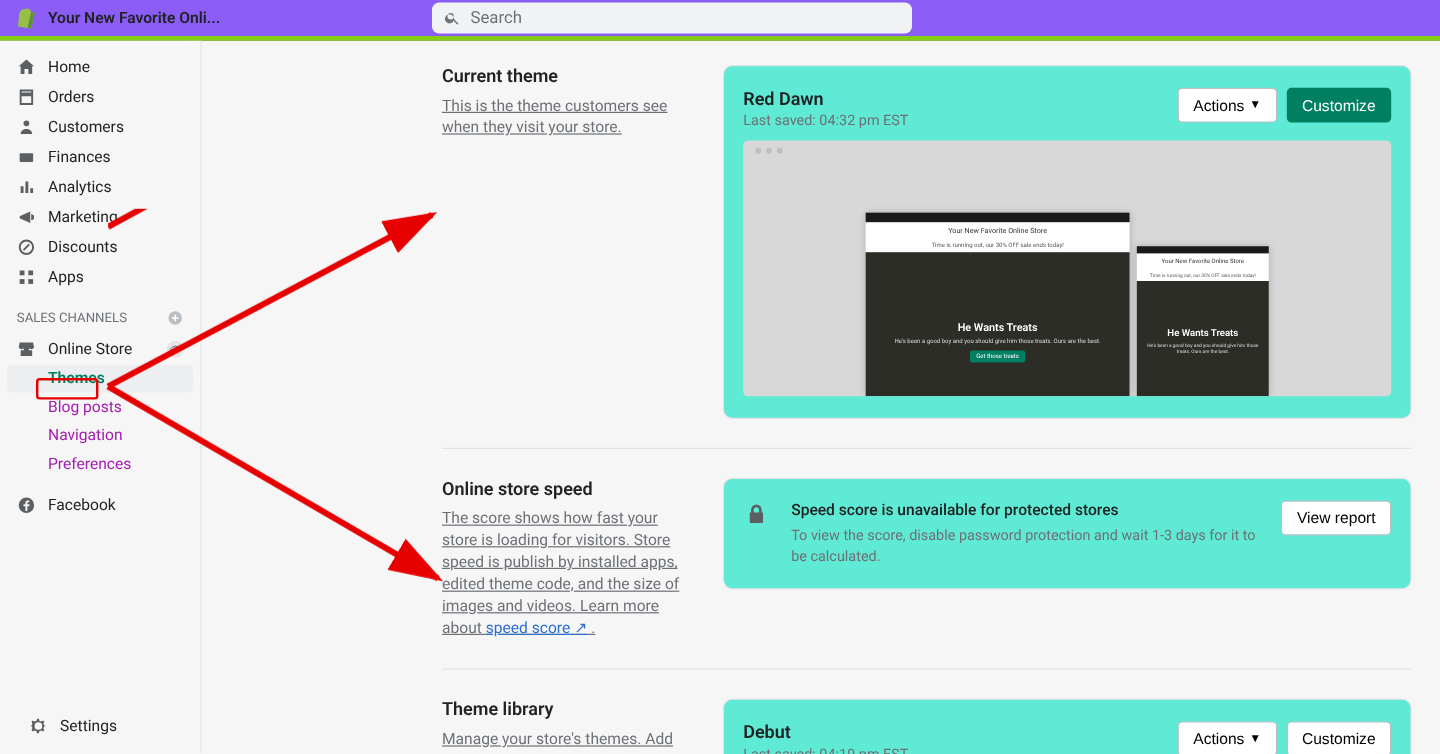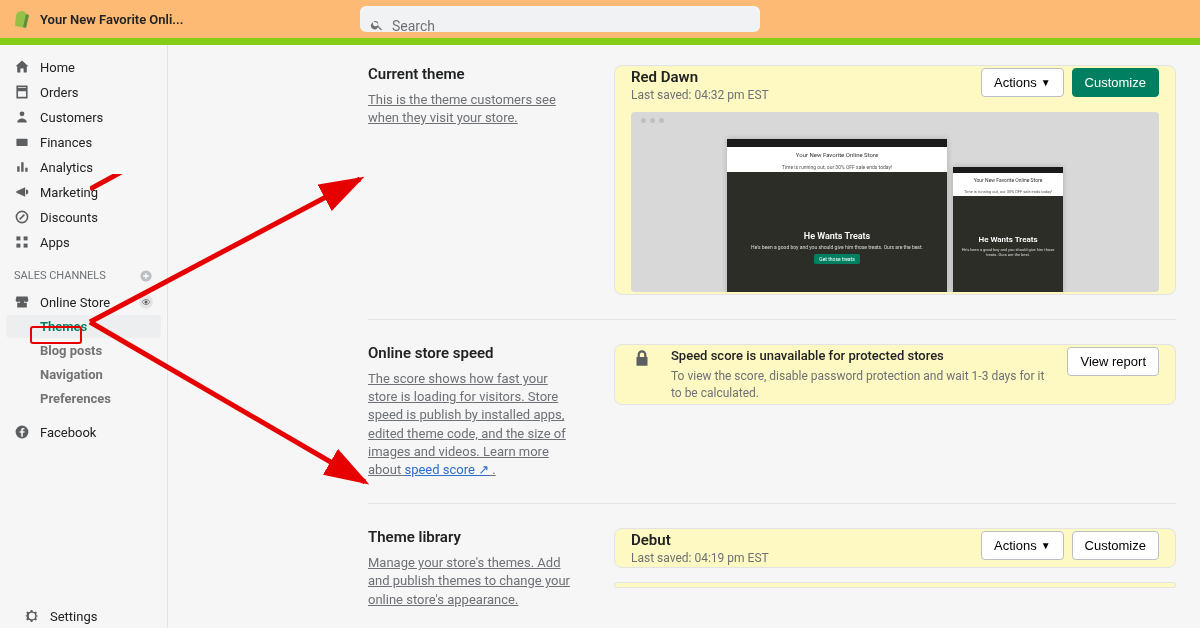--- a/index.html
+++ b/index.html
@@ -1,49 +1,49 @@
 <!DOCTYPE html>
 <html><head>
 <meta charset="utf-8">
 <style>
   * { box-sizing: border-box; margin: 0; padding: 0; }
   body { font-family: -apple-system, BlinkMacSystemFont, "Segoe UI", Roboto, sans-serif; font-size: 14px; color: #202223; background: #f6f6f7; width: 1200px; height: 628px; overflow: hidden; }
-  .topbar { height: 45px; background: #fdba74; border-bottom: 7px solid #84cc16; display: flex; align-items: center; padding: 0 12px; }
+  .topbar { height: 34px; background: #8b5cf6; border-bottom: 4px solid #84cc16; display: flex; align-items: center; padding: 0 12px; }
   .logo { width: 18px; height: 18px; margin-right: 10px; }
   .store-name { font-weight: 600; font-size: 13px; flex: 0 0 300px; }
   .search-wrap { flex: 0 0 400px; margin-left: 20px; }
-  .search { display: flex; background: #f1f2f3; border-radius: 6px; height: 26px; padding: 12px 10px; color: #6d7175; }
+  .search { display: flex; align-items: center; background: #f1f2f3; border-radius: 6px; height: 26px; padding: 12px 10px; color: #6d7175; }
   .search svg { margin-right: 8px; }
   .layout { display: flex; height: calc(628px - 34px); }
   .sidebar { width: 168px; background: #f6f6f7; border-right: 1px solid #e1e3e5; padding: 10px 6px; overflow-y: auto; position: relative; }
   .nav-item { display: flex; align-items: center; padding: 4px 8px; border-radius: 4px; font-size: 13px; color: #202223; cursor: pointer; margin-bottom: 1px; }
   .nav-item .icon { width: 16px; height: 16px; margin-right: 10px; display: flex; align-items: center; justify-content: center; }
   .nav-item .icon svg { fill: #5c5f62; }
   .section-title { font-size: 11px; color: #6d7175; padding: 14px 8px 4px; display: flex; align-items: flex-start; justify-content: space-between; }
-  .sub-item { padding: 4px 8px 4px 34px; font-size: 13px; color: #737373; cursor: pointer; border-radius: 4px; margin-bottom: 1px; font-weight: bold; }
+  .sub-item { padding: 4px 8px 4px 34px; font-size: 13px; color: #a21caf; cursor: pointer; border-radius: 4px; margin-bottom: 1px; }
   .sub-item.active { color: #008060; font-weight: 600; background: #edeeef; }
   .highlight-box { position: absolute; border: 2px solid #e60000; border-radius: 3px; pointer-events: none; }
   .settings-row { position: absolute; bottom: 10px; left: 16px; right: 6px; }
   .main { flex: 1; overflow-y: auto; padding: 20px 24px 0 200px; }
   .section-row { display: flex; gap: 24px; padding-bottom: 24px; }
   .section-row + .section-row { border-top: 1px solid #e1e3e5; padding-top: 24px; }
   .section-left { flex: 0 0 210px; }
   .section-left h2 { font-size: 15px; font-weight: 600; margin-bottom: 8px; }
   .section-left p { font-size: 13px; color: #6d7175; line-height: 1.4; text-decoration: underline; }
   .section-left a { color: #2c6ecb; text-decoration: underline; }
   .section-right { flex: 1; }
-  .card { background: #fef9c3; border: 1px solid #e1e3e5; border-radius: 8px; padding: 2px 16px; margin-left: 12px; }
+  .card { background: #5eead4; border: 1px solid #e1e3e5; border-radius: 8px; padding: 18px 16px; }
   .card + .card { margin-top: 14px; }
   .card-head { display: flex; align-items: flex-start; justify-content: space-between; }
   .theme-name { font-weight: 600; font-size: 15px; }
   .theme-meta { font-size: 12px; color: #6d7175; margin-top: 2px; }
   .btn-row { display: flex; gap: 8px; }
   .btn { border: 1px solid #babfc3; background: #fff; border-radius: 4px; padding: 6px 12px; font-size: 13px; cursor: pointer; display: inline-flex; align-items: center; gap: 4px; }
   .btn.primary { background: #008060; border-color: #008060; color: #fff; }
-  .preview { margin-top: 10px; height: 180px; background: #d8d8d8; border-radius: 4px; position: relative; overflow: hidden; display: flex; align-items: flex-end; justify-content: center; gap: 6px; padding: 8px 14px 0; }
+  .preview { margin-top: 10px; height: 213px; background: #d8d8d8; border-radius: 4px; position: relative; overflow: hidden; display: flex; align-items: flex-end; justify-content: center; gap: 6px; padding: 8px 14px 0; }
   .browser-dots { position: absolute; top: 6px; left: 10px; display: flex; gap: 4px; }
   .browser-dots span { width: 5px; height: 5px; border-radius: 50%; background: #bfbfbf; }
   .mock-desktop { width: 220px; background: #fff; box-shadow: 0 0 6px rgba(0,0,0,.2); }
   .mock-mobile { width: 110px; background: #fff; box-shadow: 0 0 6px rgba(0,0,0,.2); }
   .mock-bar { height: 8px; background: #1a1a1a; }
   .mock-head { padding: 4px 0; text-align: center; font-size: 6px; color: #333; }
   .mock-hero { background: #2d2d28; color: #fff; text-align: center; padding: 14px 6px 10px; font-size: 9px; height: 96px; display:flex; flex-direction:column; justify-content:center; align-items:center; }
   .mock-hero.big { height: 120px; padding-top: 40px; }
   .mock-hero .t { font-weight: 600; margin-bottom: 3px; }
   .mock-hero .s { font-size: 5px; opacity: .8; }

